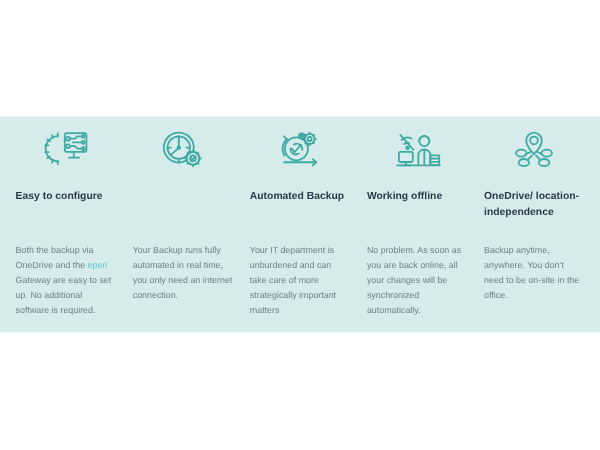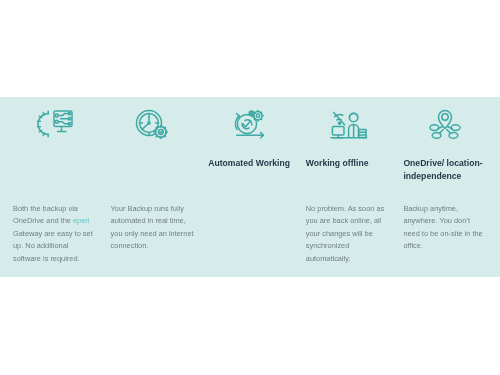--- a/index.html
+++ b/index.html
@@ -93,20 +93,21 @@
             <circle cx="22.8" cy="8.6" r="1.5"></circle>
             <path d="M24.3 8.6h4.1l2.1-2h4.3"></path>
             <circle cx="22.8" cy="14.8" r="1.5"></circle>
             <path d="M24.3 14.8h4.1l2.1 2h4.3"></path>
             <path d="M26.6 11.7h8.2"></path>
             <circle cx="35.4" cy="6.6" r="1.2"></circle>
             <circle cx="35.4" cy="11.7" r="1.2"></circle>
             <circle cx="35.4" cy="16.8" r="1.2"></circle>
           </svg>
         </div>
+        <div class="col-title">Easy to configure</div>
         <div class="col-body"><span>Both the backup via OneDrive and the </span><span class="link">eperi</span><span> Gateway are easy to set up. No additional software is required.</span></div>
       </div>
 
       <div class="col">
         <div class="icon-wrap">
           <svg width="42" height="38" viewBox="0 0 42 38" fill="none" stroke="#3fa9a4" stroke-width="1.5" stroke-linecap="round" stroke-linejoin="round">
             <circle cx="18" cy="16" r="12.5"></circle>
             <circle cx="18" cy="16" r="9.4"></circle>
             <path d="M18 6.4v4M18 25.6v2.8M8.4 16h3.1M24.5 16h3.1"></path>
             <path d="M18 16l-6.6 6.1M18 16v-5.6"></path>
@@ -131,21 +132,22 @@
             <path d="M8.6 6.6l2.8 2.5-2.6 2.8"></path>
             <path d="M8.8 28.2h26.4"></path>
             <path d="M32.6 25.6l2.9 2.6-2.9 2.6"></path>
             <circle cx="30" cy="8.8" r="4.2"></circle>
             <circle cx="30" cy="8.8" r="1.7"></circle>
             <path d="M30 3.6v1.2M30 12.8v1.2M24.8 8.8h1.2M34 8.8h1.2M26.4 5.2l.9.9M32.7 11.5l.9.9M33.6 5.2l-.9.9M27.3 11.5l-.9.9"></path>
             <circle cx="23.5" cy="6.4" r="2.3"></circle>
             <circle cx="23.5" cy="6.4" r="0.9"></circle>
           </svg>
         </div>
-        <div class="col-title">Automated Working</div>
+        <div class="col-title">Automated Backup</div>
+        <div class="col-body">Your IT department is unburdened and can take care of more strategically important matters</div>
       </div>
 
       <div class="col">
         <div class="icon-wrap">
           <svg width="44" height="38" viewBox="0 0 44 38" fill="none" stroke="#3fa9a4" stroke-width="1.5" stroke-linecap="round" stroke-linejoin="round">
             <path d="M8.6 9.6a7.6 7.6 0 0 1 8.3-1.3M10.8 13a4.4 4.4 0 0 1 4.2-.5"></path>
             <circle cx="13.6" cy="16.1" r="1.1" fill="#3fa9a4"></circle>
             <path d="M7.6 5.4l11 12.4"></path>
             <rect x="6.4" y="19.6" width="11.6" height="8.4" rx="1.2"></rect>
             <path d="M12.2 28v2.4M8.4 30.8h7.6"></path>

